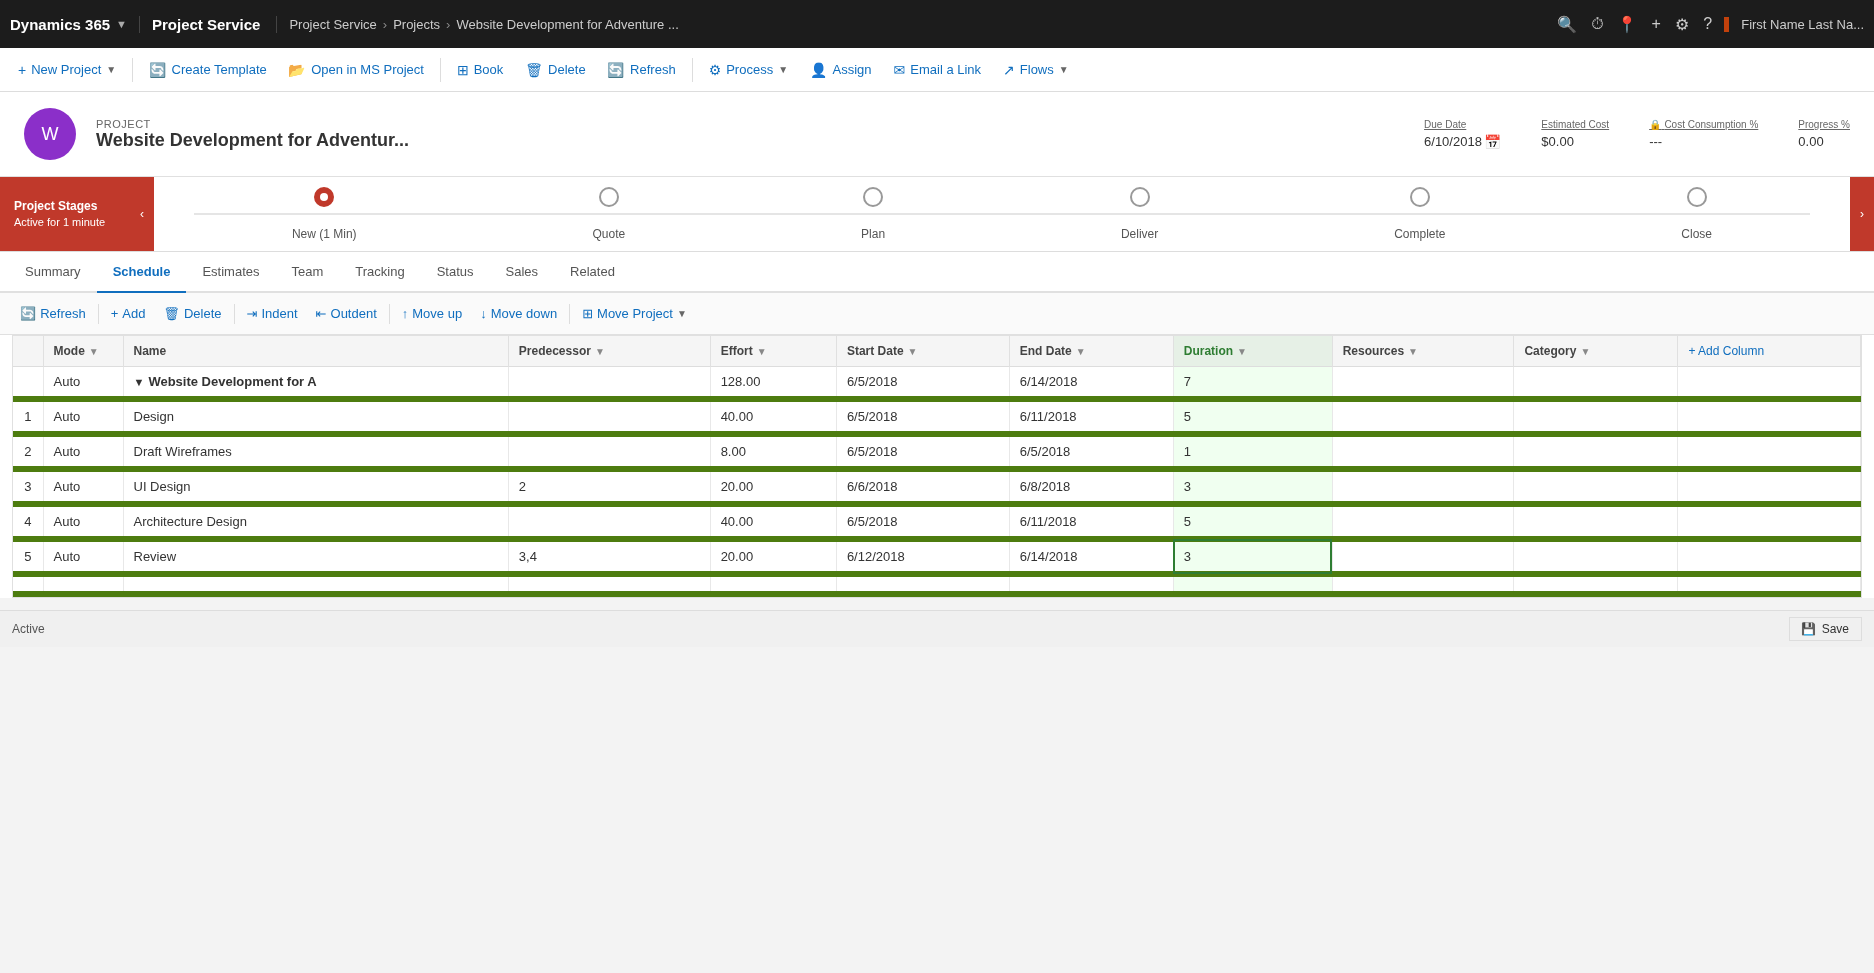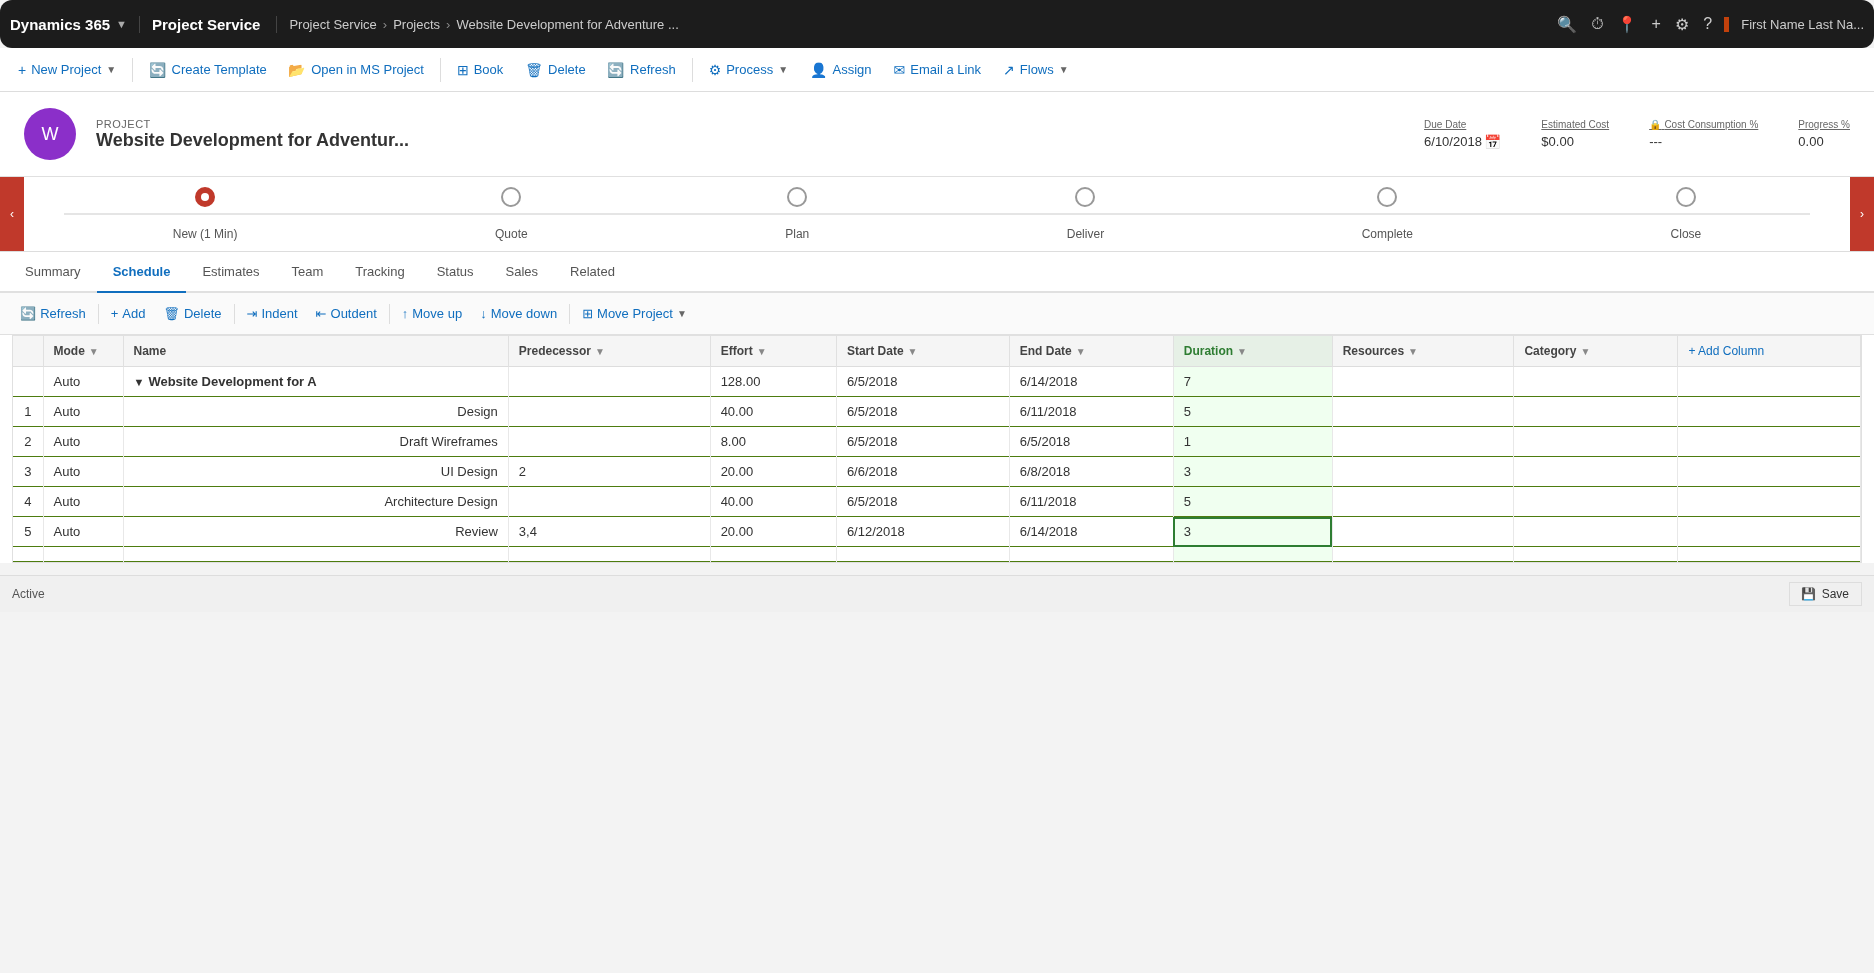--- a/index.html
+++ b/index.html
@@ -7,21 +7,20 @@
 
     
     .top-nav {
       display: flex;
       align-items: center;
       background: #1a1a2e;
       background: #1c1c1c;
       height: 48px;
       padding: 17px 10px;
       color: #fff;
-      border-radius: 12px;
     }
     .top-nav-brand {
       display: flex;
       align-items: center;
       gap: 6px;
       font-size: 15px;
       font-weight: 600;
       color: #fff;
       padding-right: 12px;
       border-right: 1px solid #444;
@@ -296,41 +295,41 @@
       display: flex;
       align-items: center;
       gap: 4px;
     }
     table.schedule-grid thead th .sort-icon { color: #888; font-size: 10px; }
     table.schedule-grid thead th.duration-col {
       background: #e6f0e6;
       color: #2e7d32;
     }
     table.schedule-grid tbody tr {
-      border-bottom: 1px solid #4d7c0f;
+      border-bottom: 6px solid #4d7c0f;
     }
     table.schedule-grid tbody td {
       padding: 7px 10px;
       font-size: 13px;
       color: #333;
       border-right: 1px solid #e8e8e8;
       white-space: nowrap;
     }
     table.schedule-grid tbody td.duration-cell {
       background: #f0fff0;
     }
     table.schedule-grid tbody td.duration-cell.selected {
       outline: 2px solid #2e7d32;
       outline-offset: -2px;
       background: #f0fff0;
     }
     td.row-num { color: #888; font-size: 12px; width: 30px; text-align: center; }
     td.mode-cell { width: 80px; }
     td.name-cell { min-width: 180px; }
-    .name-indent { padding-left: 16px; text-align: right; }
+    .name-indent { padding-left: 16px; }
     .parent-row { font-weight: 600; }
     .chevron-down { font-size: 11px; margin-right: 4px; }
     .add-col-header { color: #106ebe; font-size: 12px; cursor: pointer; border: none; background: none; }
 
     
     .status-bar {
       display: flex;
       align-items: center;
       justify-content: space-between;
       background: #f0f0f0;
@@ -455,20 +454,24 @@
       <div class="meta-value">---</div>
     </div>
     <div class="meta-item">
       <div class="meta-label">Progress %</div>
       <div class="meta-value">0.00</div>
     </div>
   </div>
 </div>
 
 <div class="stages-bar">
+  <div class="stages-label">
+    <span>Project Stages</span>
+    <span class="label-sub">Active for 1 minute</span>
+  </div>
   <div class="stages-left-arrow">‹</div>
   <div class="stages-steps">
 
     <div class="stage-item">
       <div class="stage-circle active"></div>
       <span class="stage-name">New  (1 Min)</span>
     </div>
 
     <div class="stage-item">
       <div class="stage-circle"></div>

